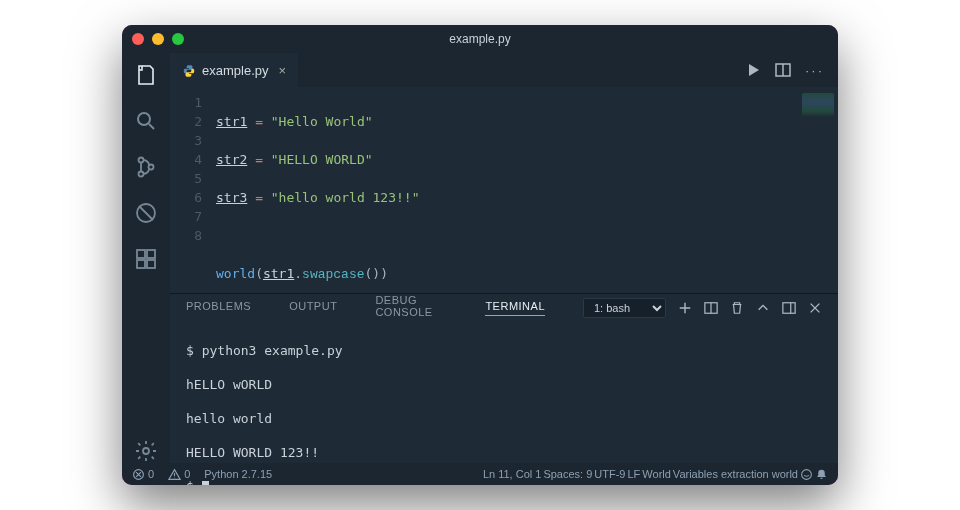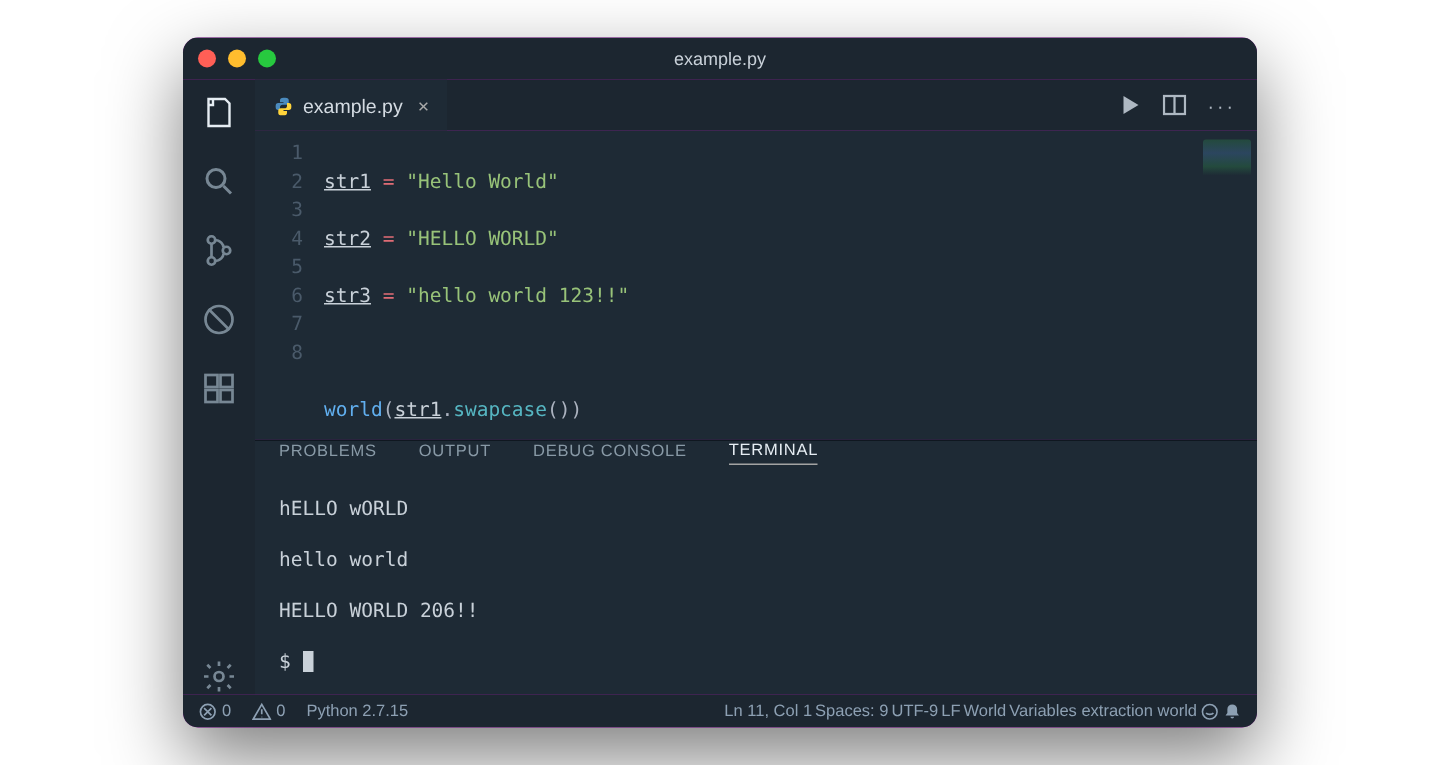--- a/index.html
+++ b/index.html
@@ -19,37 +19,37 @@
   .tabs { height:34px; background:#1c2630; display:flex; align-items:stretch;}
   .tab { display:flex; align-items:center; gap:6px; padding:0 12px; background:#1e2a35; color:#d4dbe2; font-size:13px; border-top:1px solid transparent; position:relative;}
   .tab .close{color:#aaa; font-size:13px; margin-left:4px;}
   .tab-actions{margin-left:auto; display:flex; align-items:center; gap:14px; padding-right:14px; color:#aeb8c2;}
   .tab-actions .ic{width:16px;height:16px;cursor:pointer;}
   .editor { flex:1; display:flex; font-family: Menlo, Consolas, monospace; font-size:13px; line-height:19px; background:#1e2a35; color:#c9d1d9; position:relative; min-height:0; overflow:hidden;}
   .gutter { width:46px; text-align:right; color:#4a5a6a; padding:6px 14px 6px 0; user-select:none;}
   .code { padding:6px 0; white-space:pre;}
   .minimap{position:absolute; right:4px; top:6px; width:32px; height:30px; background:linear-gradient(#3a5, #59d 30%, #3a5 60%, transparent 80%); opacity:0.25; border-radius:2px;}
   .panel { height:170px; background:#1e2a35; border-top:1px solid #0f1720; display:flex; flex-direction:column;}
-  .panel-tabs{display:flex; align-items:center; gap:28px; padding:0 16px; height:34px; color:#8899a6; font-size:11px; letter-spacing:0.5px;}
+  .panel-tabs{display:flex; align-items:center; gap:38px; padding:0 16px; height:34px; color:#8899a6; font-size:11px; letter-spacing:0.5px;}
   .panel-tabs .pt{cursor:pointer; text-transform:uppercase; padding-bottom:3px;}
   .panel-tabs .pt.active{color:#e6edf3; border-bottom:1px solid #a3a3a3;}
   .panel-right{margin-left:auto; display:flex; align-items:center; gap:12px; color:#aeb8c2;}
   .panel-right select{background:#16202b; color:#c9d1d9; border:1px solid #2a3a48; font-size:11px; padding:2px 18px 2px 6px; border-radius:2px;}
   .panel-right .ic{width:14px;height:14px;cursor:pointer;}
   .term { flex:1; padding:4px 16px; font-family: Menlo, Consolas, monospace; font-size:13px; line-height:17px; color:#c9d1d9; white-space:pre; position:relative;}
   .cursor{display:inline-block;width:7px;height:14px;background:#c9d1d9;vertical-align:middle;}
   .statusbar{height:22px; background:#1c2630; color:#8da0b3; font-size:11px; display:flex; align-items:center; padding:0 10px; gap:14px;}
   .statusbar .sb-right{margin-left:auto; display:flex; gap:2px; align-items:center;justify-content:center;}
   .statusbar .ic{width:13px;height:13px;}
   
   .s-var{color:#c9d1d9;text-decoration:underline;}
   .s-op{color:#e06c75;}
   .s-str{color:#98c379;}
   .s-fn{color:#61afef;}
-  .s-call{color:#56b6c2;}
+  .s-call{color:#56b6c2;font-family:Liberation Mono, monospace;}
   .s-punc{color:#abb2bf;}
   .pyicon{width:14px;height:14px;}
 </style>
 </head>
 <body>
 
 <div class="window">
   <div class="titlebar">
     <div class="traffic">
       <div class="dot red"></div>
@@ -137,25 +137,49 @@
         </div>
         <div class="minimap"></div>
       </div>
 
       <div class="panel">
         <div class="panel-tabs">
           <span class="pt">PROBLEMS</span>
           <span class="pt">OUTPUT</span>
           <span class="pt">DEBUG CONSOLE</span>
           <span class="pt active">TERMINAL</span>
+          <div class="panel-right">
+            <select><option>1: bash</option></select>
+            <svg class="ic" viewBox="0 0 16 16" stroke="currentColor" stroke-width="1.6">
+                <path d="M8 2v12M2 8h12"></path>
+              </svg>
+            <svg class="ic" viewBox="0 0 16 16" fill="none" stroke="currentColor" stroke-width="1.4">
+                <rect x="1" y="2" width="14" height="12"></rect>
+                <path d="M8 2v12"></path>
+              </svg>
+            <svg class="ic" viewBox="0 0 16 16" fill="none" stroke="currentColor" stroke-width="1.4">
+                <path d="M3 4h10M5 4V2h6v2M4 4l1 10h6l1-10"></path>
+              </svg>
+            <svg class="ic" viewBox="0 0 16 16" fill="none" stroke="currentColor" stroke-width="1.6">
+                <path d="M3 10l5-5 5 5"></path>
+              </svg>
+            <svg class="ic" viewBox="0 0 16 16" fill="none" stroke="currentColor" stroke-width="1.4">
+                <rect x="1" y="2" width="14" height="12"></rect>
+                <path d="M10 2v12"></path>
+              </svg>
+            <svg class="ic" viewBox="0 0 16 16" stroke="currentColor" stroke-width="1.6">
+                <path d="M3 3l10 10M13 3L3 13"></path>
+              </svg>
+          </div>
         </div>
         <div class="term">
+<div>$ python3 example.py</div>
 <div>hELLO wORLD</div>
 <div>hello world</div>
-<div>HELLO WORLD 206!!</div>
+<div>HELLO WORLD 123!!</div>
 <div><span>$ </span><span class="cursor"></span></div>
           
         </div>
       </div>
     </div>
   </div>
 
   <div class="statusbar">
     <span style="display:flex;align-items:center;gap:3px;">
       <svg class="ic" viewBox="0 0 16 16" fill="none" stroke="currentColor" stroke-width="1.4">

